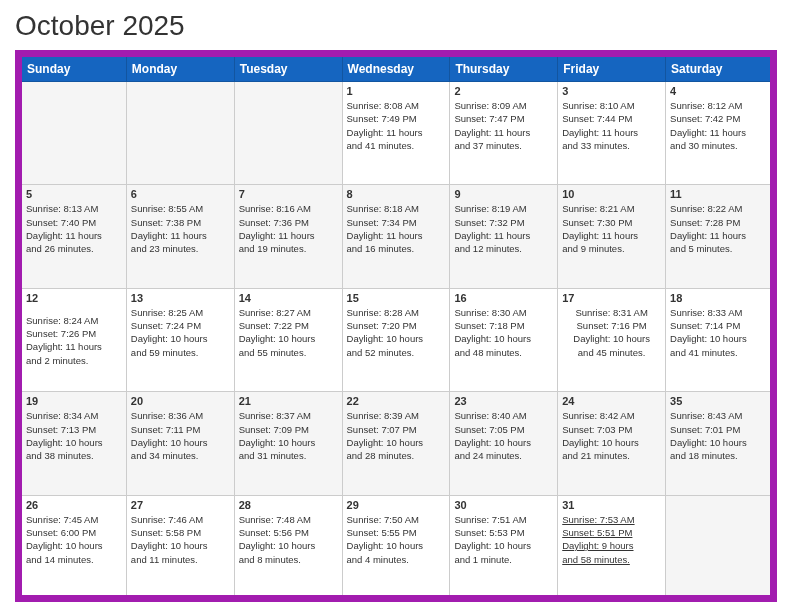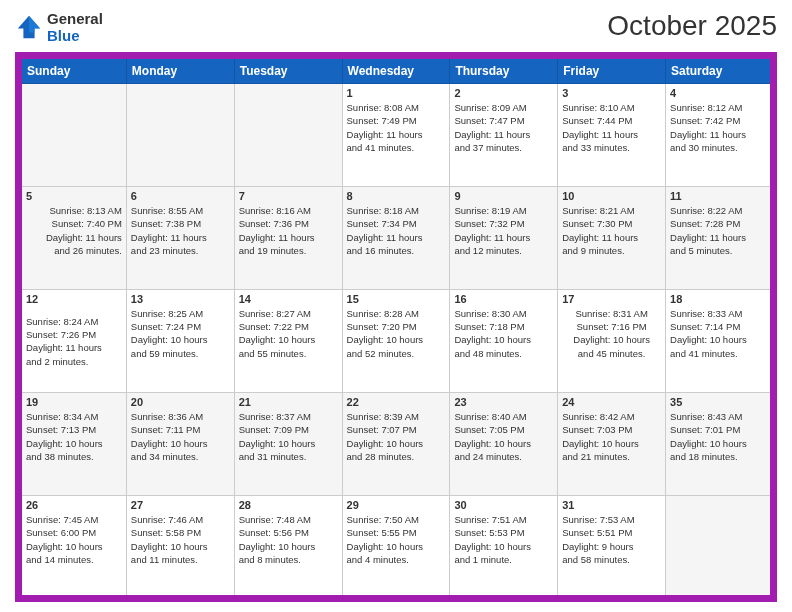--- a/index.html
+++ b/index.html
@@ -84,30 +84,20 @@
       font-size: 9.5px;
       line-height: 1.4;
       color: #333;
     }
   </style>
 </head>
 <body>
 
 <div class="container">
   <div class="header">
-    <div class="logo">
-      <svg class="logo-icon" viewBox="0 0 40 40">
-        <polygon points="20,4 36,22 28,22 28,36 12,36 12,22 4,22" fill="#1565c0"></polygon>
-        <polygon points="20,4 36,22 28,22 28,28 20,28" fill="#1e88e5" opacity="0.6"></polygon>
-      </svg>
-      <div>
-        <div style="font-size:15px;font-weight:bold;color:#333;">General</div>
-        <div style="font-size:15px;font-weight:bold;color:#1565c0;">Blue</div>
-      </div>
-    </div>
     <div class="title-block">
       <div class="month-year">October 2025</div>
     </div>
   </div>
 
   <table class="calendar">
     <thead>
       <tr>
 
       <th>Sunday</th>
@@ -149,21 +139,21 @@
             <div class="day-number">4</div>
             <div class="day-info" style="white-space: pre-line;">Sunrise: 8:12 AM
 Sunset: 7:42 PM
 Daylight: 11 hours
 and 30 minutes.</div>
           </td>
         </tr>
         <tr>
           <td class="alt-row">
             <div class="day-number">5</div>
-            <div class="day-info" style="white-space: pre-line; text-align: right;">Sunrise: 8:13 AM
+            <div class="day-info" style="white-space: pre-line;">Sunrise: 8:13 AM
 Sunset: 7:40 PM
 Daylight: 11 hours
 and 26 minutes.</div>
           </td>
           <td class="alt-row">
             <div class="day-number">6</div>
             <div class="day-info" style="white-space: pre-line;">Sunrise: 8:55 AM
 Sunset: 7:38 PM
 Daylight: 11 hours
 and 23 minutes.</div>
@@ -337,21 +327,21 @@
           </td>
           <td>
             <div class="day-number">30</div>
             <div class="day-info" style="white-space: pre-line;">Sunrise: 7:51 AM
 Sunset: 5:53 PM
 Daylight: 10 hours
 and 1 minute.</div>
           </td>
           <td>
             <div class="day-number">31</div>
-            <div class="day-info" style="white-space: pre-line;">Sunrise: 7:53 AM
+            <div class="day-info" style="white-space: pre-line; text-decoration: underline;">Sunrise: 7:53 AM
 Sunset: 5:51 PM
 Daylight: 9 hours
 and 58 minutes.</div>
           </td>
           <td class="empty"></td>
         </tr>
       </tbody>
   </table>
 </div>
 

